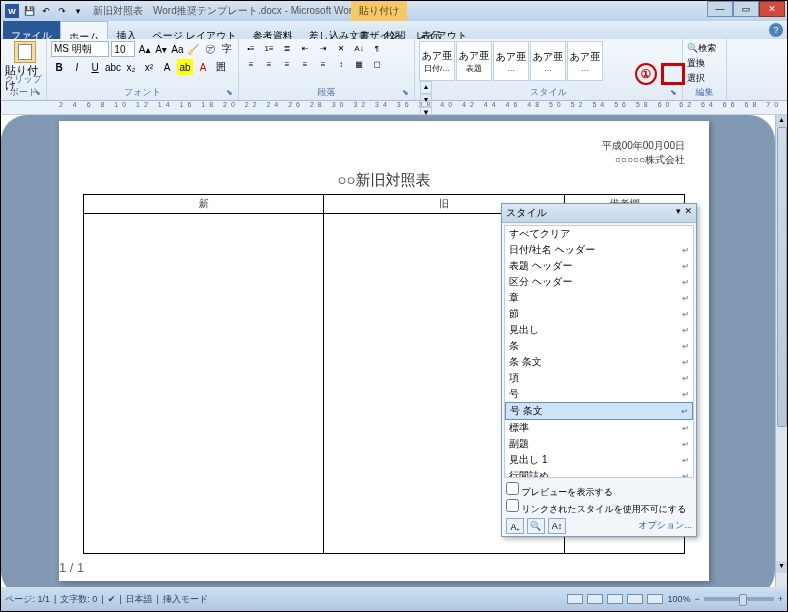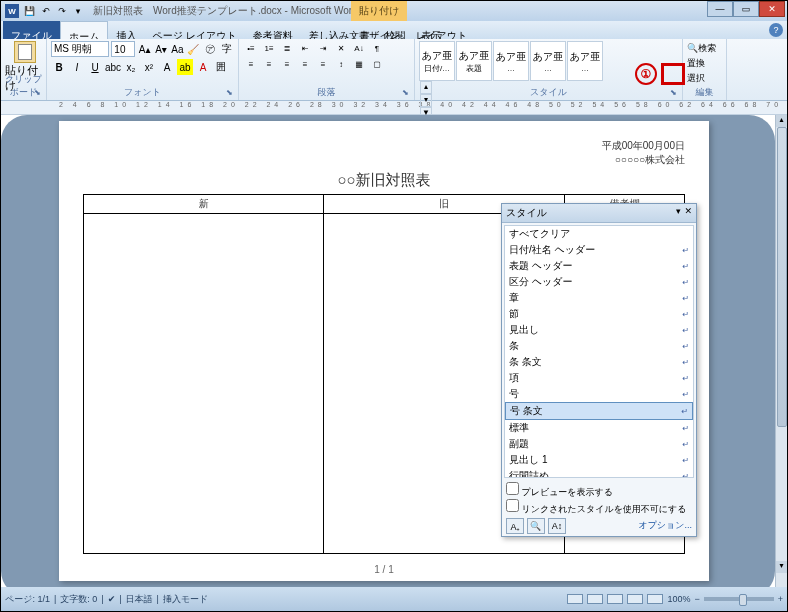--- a/index.html
+++ b/index.html
@@ -62,21 +62,21 @@
 .ruler-row { height: 14px; background: #e8f0f8; border-bottom: 1px solid #c0d0e0; font-size: 7px; color: #666; overflow: hidden; white-space: nowrap; padding-left: 58px; letter-spacing: 4px; }
 
 .doc-area { position: absolute; top: 114px; bottom: 14px; left: 0; right: 12px; background: #8199b2; overflow: hidden; border-radius: 26px; }
 .page { position: absolute; top: 6px; left: 58px; width: 650px; height: 460px; background: #fff; box-shadow: 2px 2px 6px rgba(0,0,0,0.3); }
 .page-content { padding: 18px 24px; font-size: 10px; color: #333; }
 .doc-header-right { text-align: right; font-size: 10px; }
 .doc-title { text-align: center; font-size: 15px; margin: 4px 0; }
 .doc-table { width: 100%; border-collapse: collapse; margin-top: 4px; }
 .doc-table th, .doc-table td { border: 1px solid #000; font-size: 10px; padding: 2px; text-align: center; font-weight: normal; }
 .doc-table td { height: 340px; vertical-align: top; }
-.page-num { position: absolute; bottom: 6px; left: 0; right: 0; text-align: center; font-size: 10px; color: #666; }
+.page-num { position: absolute; bottom: 6px; left: 0; right: 0; font-size: 13px; color: #666; }
 
 .vscroll { position: absolute; top: 114px; right: 0; bottom: 14px; width: 12px; background: #dce5ee; border-left: 1px solid #b0c0d0; }
 .vscroll .arrow { height: 12px; background: #c8d5e2; font-size: 8px; text-align: center; }
 .vscroll .thumb { position: absolute; top: 12px; width: 10px; left: 1px; height: 300px; background: linear-gradient(#d0dce8, #b8c8d8); border: 1px solid #90a5ba; border-radius: 2px; }
 
 
 .styles-pane { position: absolute; top: 202px; left: 500px; width: 196px; height: 334px; background: #f2f6fa; border: 1px solid #7e9cbb; box-shadow: 2px 2px 5px rgba(0,0,0,0.3); z-index: 10; display: flex; flex-direction: column; font-size: 10px; }
 .styles-pane .pane-title { background: linear-gradient(#dbe7f3, #c3d6e9); padding: 2px 4px; display: flex; justify-content: space-between; border-bottom: 1px solid #a0b8d0; }
 .styles-pane .pane-title .btns { display: flex; gap: 4px; font-size: 9px; }
 .styles-list { flex: 1; overflow: hidden; background: #fff; margin: 2px; border: 1px solid #c0d0e0; }

